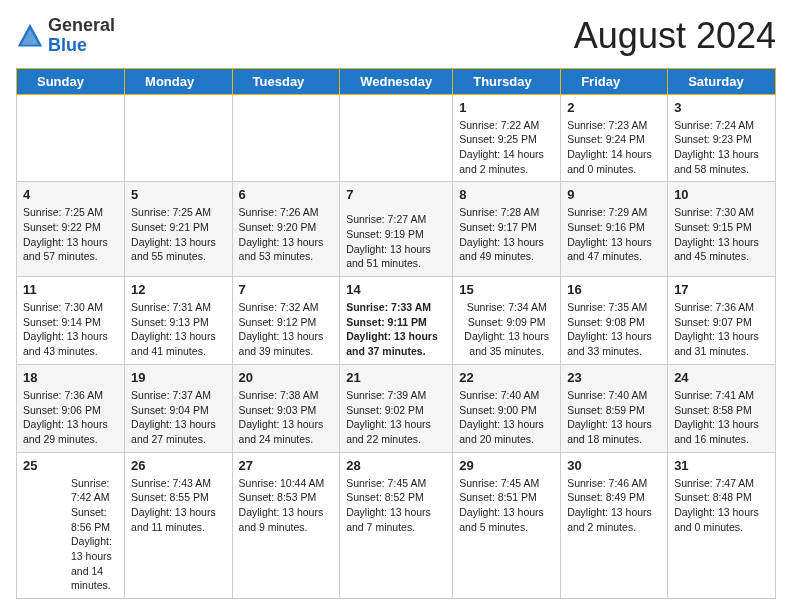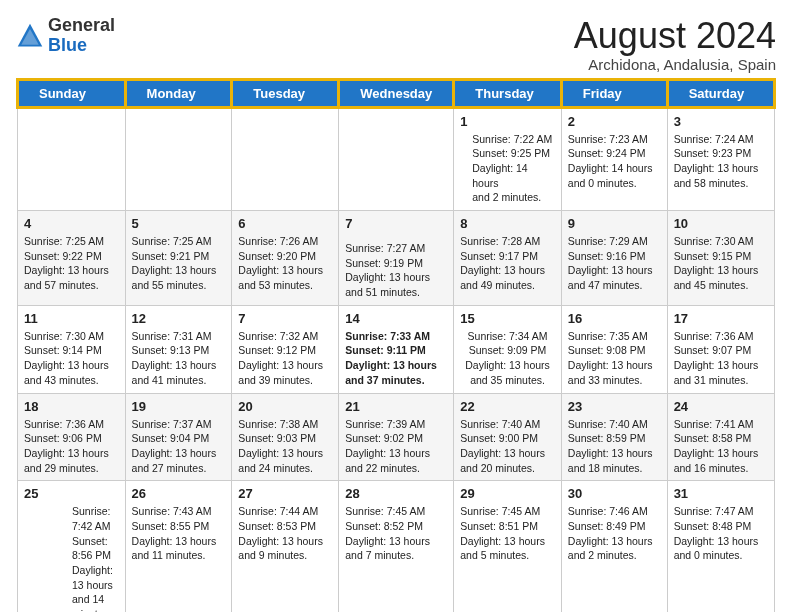--- a/index.html
+++ b/index.html
@@ -7,40 +7,40 @@
       font-family: Arial, sans-serif;
       background: #fff;
       width: 792px;
       min-height: 612px;
       padding: 16px;
     }
     .header {
       display: flex;
       justify-content: space-between;
       align-items: flex-start;
-      margin-bottom: 5px;
+      margin-bottom: 12px;
     }
     .logo {
       display: flex;
       align-items: center;
       gap: 4px;
     }
     .logo-text {
       font-size: 18px;
       font-weight: bold;
       line-height: 1.1;
     }
     .logo-general { color: #333; }
     .logo-blue { color: #1a6bbf; }
     .logo-icon {
       width: 28px;
       height: 28px;
     }
     .title-block {
-      text-align: right;
+      text-align: center;
     }
     .main-title {
       font-size: 36px;
       font-weight: normal;
       color: #222;
       line-height: 1.1;
     }
     .subtitle {
       font-size: 15px;
       color: #444;
@@ -50,21 +50,21 @@
       border-collapse: collapse;
       border: 1px solid #ccc;
     }
     .calendar th {
       background: #2176c7;
       color: #fff;
       font-size: 13px;
       font-weight: bold;
       padding: 5px 20px;
       text-align: left;
-      border: 3px solid #eab308;
+      border: 1px solid #eab308;
     }
     .calendar td {
       vertical-align: top;
       padding: 5px 6px;
       border: 1px solid #ccc;
       font-size: 10.5px;
       color: #222;
       width: calc(100% / 7);
       min-height: 80px;
       background: #fff;
@@ -98,21 +98,20 @@
       <polygon points="16,2 30,28 2,28" fill="#2176c7"></polygon>
       <polygon points="16,8 26,26 6,26" fill="#fff" opacity="0.3"></polygon>
     </svg>
     <div class="logo-text">
       <div class="logo-general">General</div>
       <div class="logo-blue">Blue</div>
     </div>
   </div>
   <div class="title-block">
     <div class="main-title">August 2024</div>
-    <div class="subtitle">Archidona, Andalusia, Spain</div>
   </div>
 </div>
 
 <table class="calendar">
   <thead>
     <tr>
     <th>Sunday</th>
         <th>Monday</th>
         <th>Tuesday</th>
         <th>Wednesday</th>
@@ -122,21 +121,21 @@
       </tr>
   </thead>
   <tbody id="calendar-body">
   <tr>
         <td class="empty-cell"></td>
         <td class="empty-cell"></td>
         <td class="empty-cell"></td>
         <td class="empty-cell"></td>
         <td>
           <span class="day-num">1</span>
-          <div class="cell-content" style="white-space: pre-line; margin-left: 12px;">Sunrise: 7:22 AM
+          <div class="cell-content" style="white-space: pre-line;">Sunrise: 7:22 AM
 Sunset: 9:25 PM
 Daylight: 14 hours
 and 2 minutes.</div>
         </td>
         <td>
           <span class="day-num">2</span>
           <div class="cell-content" style="white-space: pre-line;">Sunrise: 7:23 AM
 Sunset: 9:24 PM
 Daylight: 14 hours
 and 0 minutes.</div>
@@ -312,21 +311,21 @@
         </td>
         <td>
           <span class="day-num">26</span>
           <div class="cell-content" style="white-space: pre-line;">Sunrise: 7:43 AM
 Sunset: 8:55 PM
 Daylight: 13 hours
 and 11 minutes.</div>
         </td>
         <td>
           <span class="day-num">27</span>
-          <div class="cell-content" style="white-space: pre-line;">Sunrise: 7:44 AM
+          <div class="cell-content" style="white-space: pre-line;">Sunrise: 10:44 AM
 Sunset: 8:53 PM
 Daylight: 13 hours
 and 9 minutes.</div>
         </td>
         <td>
           <span class="day-num">28</span>
           <div class="cell-content" style="white-space: pre-line;">Sunrise: 7:45 AM
 Sunset: 8:52 PM
 Daylight: 13 hours
 and 7 minutes.</div>

